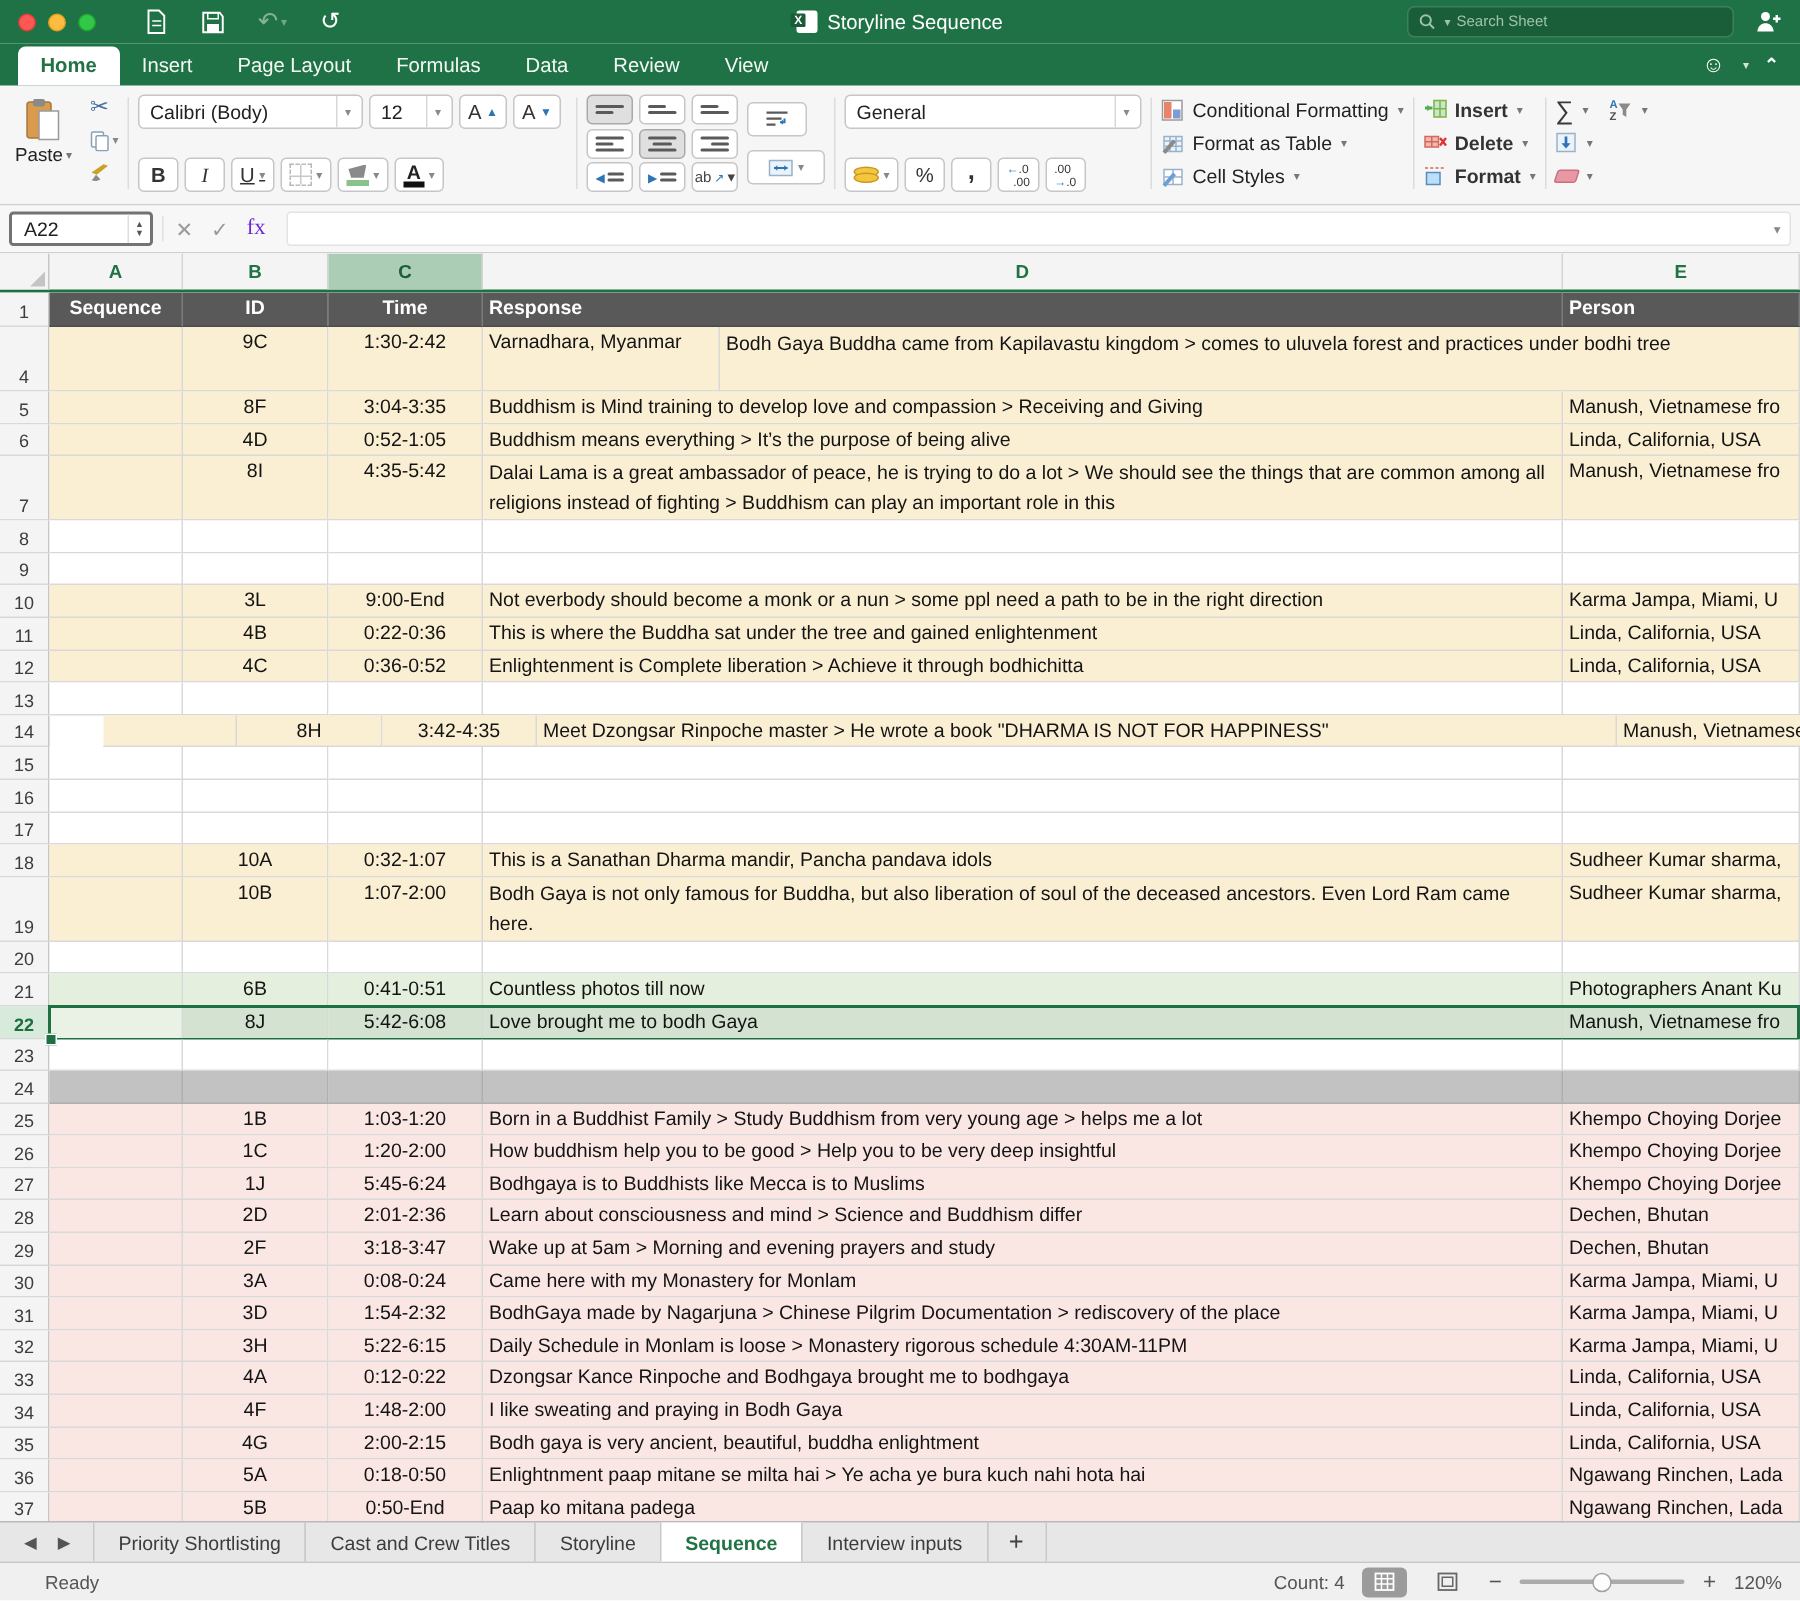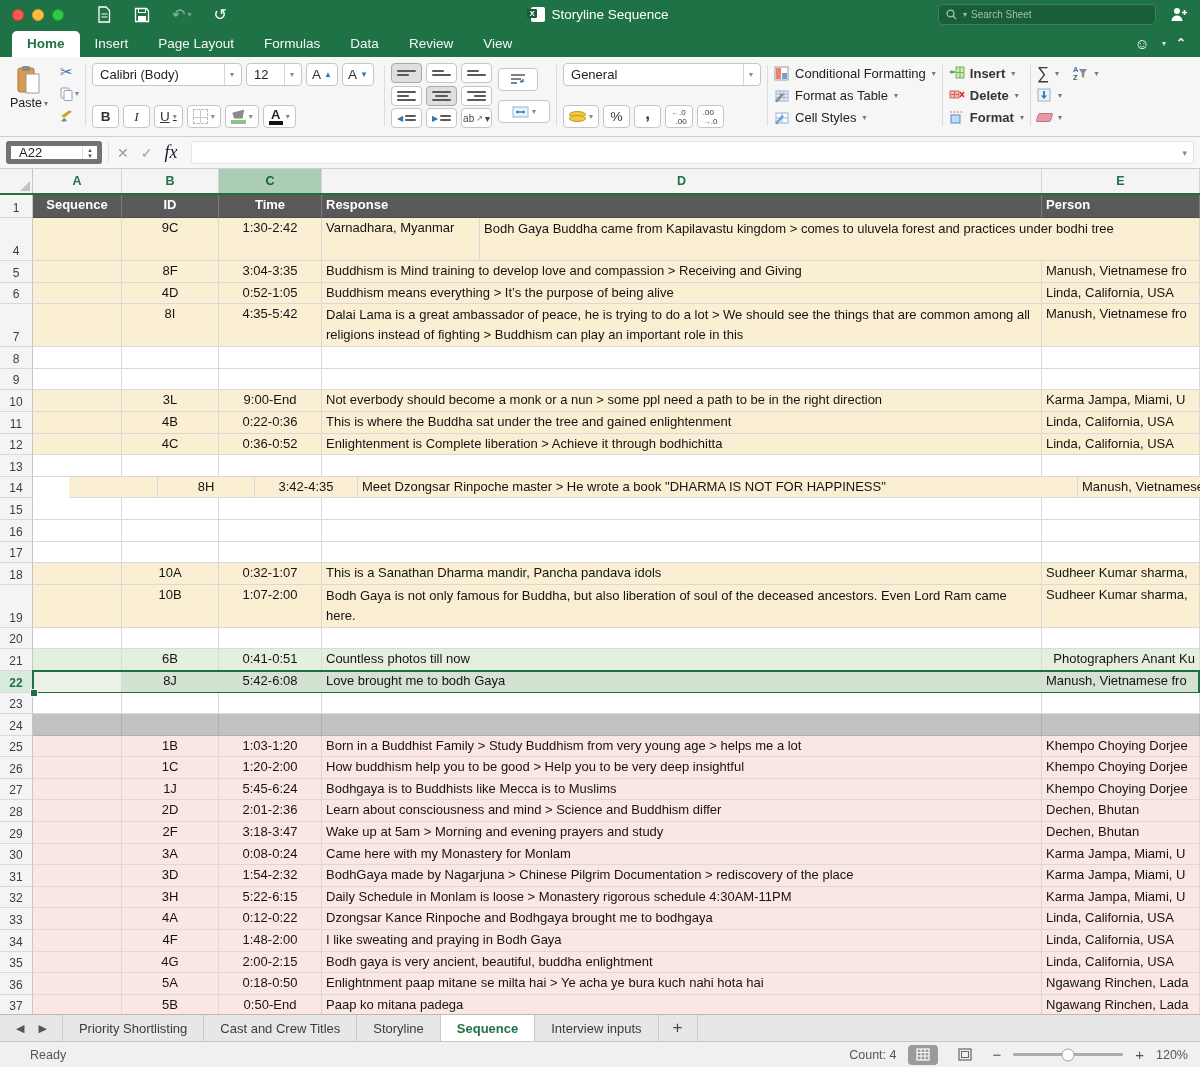--- a/index.html
+++ b/index.html
@@ -63,24 +63,24 @@
   .fontclr i{display:block;width:14px;height:4px;background:#111;margin-top:1px}
   .fillico{display:flex;flex-direction:column;align-items:center}
   .fillico .can{width:12px;height:9px;background:#8a8a8a;clip-path:polygon(0 35%,100% 0,85% 100%,15% 100%)}
   .fillico i{display:block;width:15px;height:4px;background:#8BC28A;margin-top:1px}
   .gridico{width:15px;height:15px;border:1px dashed #B9B9B9;position:relative}
   .gridico::before,.gridico::after{content:"";position:absolute;background:#C9C9C9}
   .gridico::before{left:50%;top:0;bottom:0;width:1px}
   .gridico::after{top:50%;left:0;right:0;height:1px}
   
   .fbar{height:32px;background:#F7F7F7;border-bottom:1px solid #CFCFCF;display:flex;align-items:center;padding:4px 6px;gap:6px}
-  .namebox{width:96px;height:23px;background:#fff;border:5px solid #737373;border-radius:3px;display:flex;align-items:center;font-size:13px;color:#222;padding-left:8px}
+  .namebox{width:96px;height:23px;background:#fff;border:2px solid #737373;border-radius:3px;display:flex;align-items:center;font-size:13px;color:#222;padding-left:8px}
   .steppers{margin-left:auto;border-left:1px solid #DDD;height:100%;display:flex;flex-direction:column;justify-content:center;padding:0 4px;font-size:6px;color:#555;line-height:6px}
   .fbtns{display:flex;align-items:center;gap:12px;color:#9a9a9a;padding:0 8px;border-left:1px solid #E0E0E0}
-  .fx{font-family:"Liberation Serif",serif;font-style:italic;font-size:18px;color:#0f172a}
+  .fx{font-family:"Liberation Serif",serif;font-size:15px;color:#6d28d9}
   .finput{flex:1;height:23px;background:#fff;border:1px solid #E3E3E3;border-radius:3px;display:flex;align-items:center;justify-content:flex-end;padding-right:6px}
   .finput .caret2{font-size:9px;color:#888}
   
   .grid{height:845px;display:flex;flex-direction:column;overflow:hidden;background:#fff}
   .colheads{height:26px;display:flex;flex:none;border-bottom:2px solid var(--green-dk);background:var(--hdr-bg)}
   .corner{width:33px;flex:none;border-right:1px solid #C6C6C6;position:relative;background:var(--hdr-bg)}
   .corner::after{content:"";position:absolute;right:2px;bottom:2px;border-bottom:10px solid #C4C4C4;border-left:10px solid transparent}
   .colhead{flex:none;display:flex;align-items:center;justify-content:center;font-size:12.5px;font-weight:bold;color:var(--accent);border-right:1px solid #D4D4D4}
   .colhead.sel{background:#ABCDB6;color:#17603B}
   .colhead:last-child{flex:1 0 auto}
@@ -663,21 +663,21 @@
           <div class="cell col-person" style="width: 158px;"></div>
         </div>
       </div>
       <div class="row" style="height: 21.6px;">
         <div class="gutter">21</div>
         <div class="cells fill-green">
           <div class="cell col-seq" style="width: 89px;"></div>
           <div class="cell col-id" style="width: 97px;">6B</div>
           <div class="cell col-time" style="width: 103px;">0:41-0:51</div>
           <div class="cell col-response" style="width: 720px;">Countless photos till now</div>
-          <div class="cell col-person" style="width: 158px; text-align: right;">Photographers Anant Ku</div>
+          <div class="cell col-person" style="width: 158px;">Photographers Anant Ku</div>
         </div>
       </div>
       <div class="row" style="height: 21.6px;">
         <div class="gutter gsel">22</div>
         <div class="cells fill-green selected">
           <div class="cell col-seq" style="width: 89px;"></div>
           <div class="cell col-id" style="width: 97px;">8J</div>
           <div class="cell col-time" style="width: 103px;">5:42-6:08</div>
           <div class="cell col-response" style="width: 720px;">Love brought me to bodh Gaya</div>
           <div class="cell col-person" style="width: 158px;">Manush, Vietnamese fro</div>

